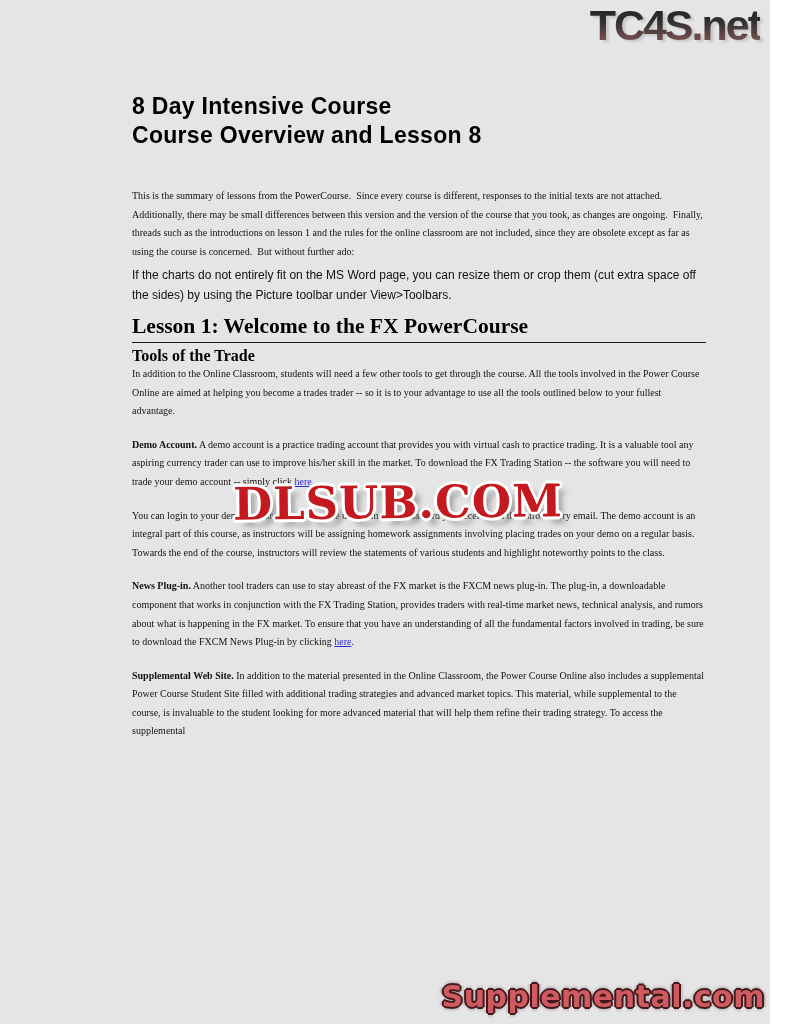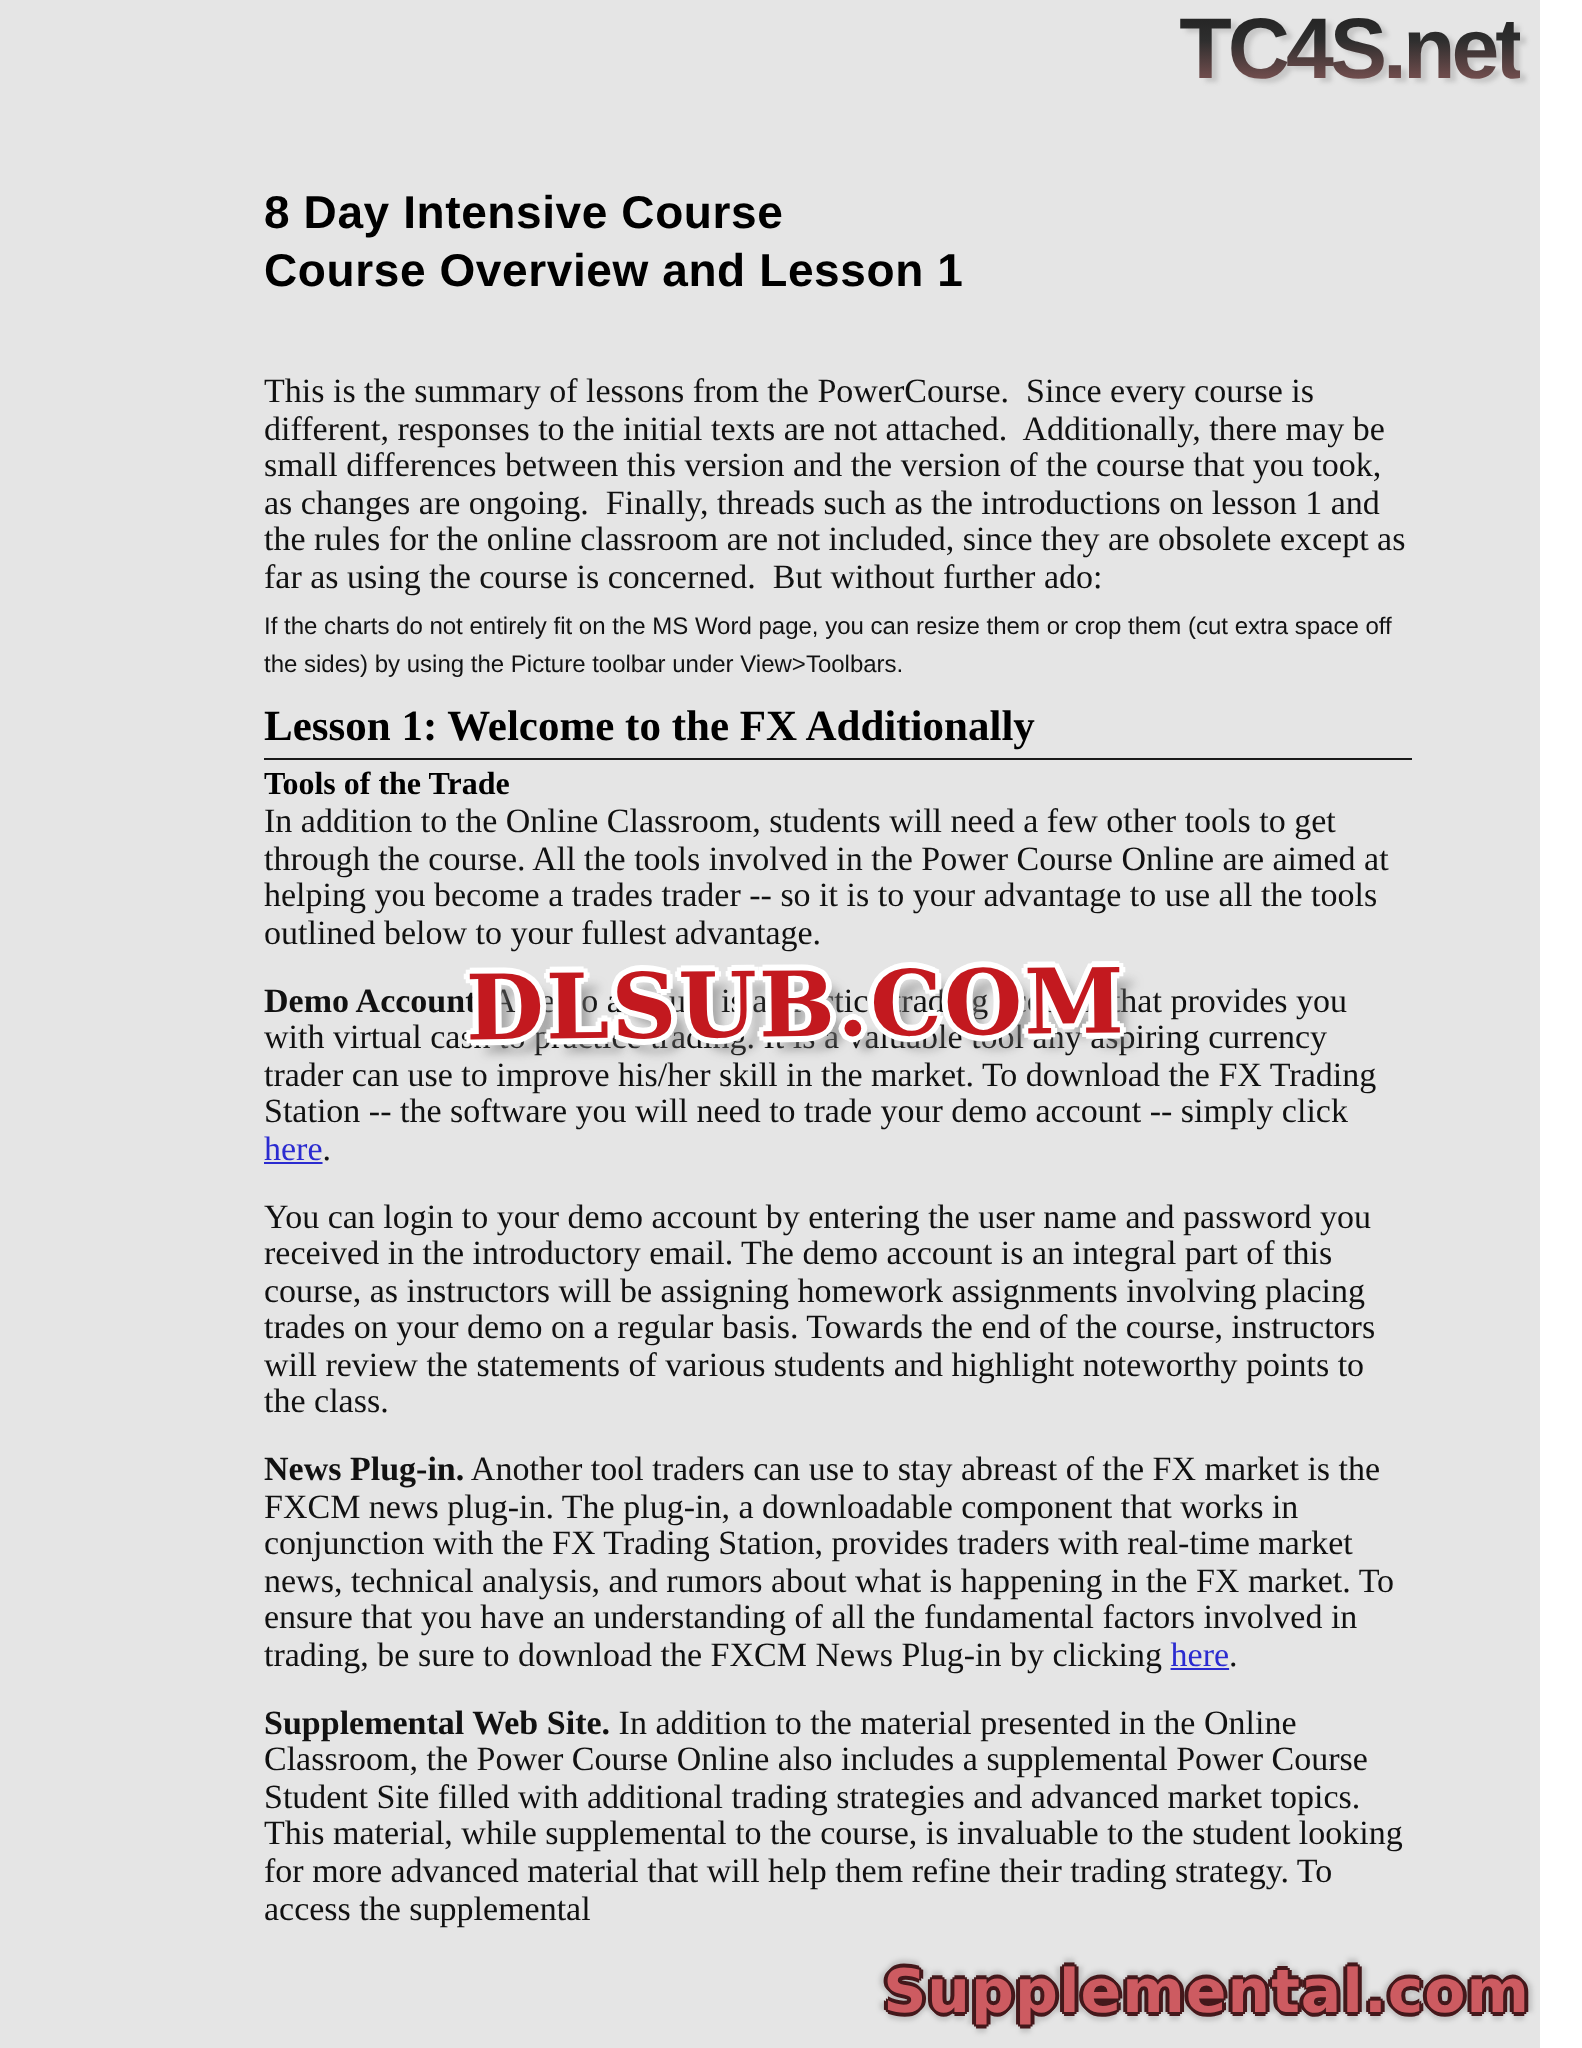--- a/index.html
+++ b/index.html
@@ -43,21 +43,21 @@
     font-family: "Liberation Sans", sans-serif;
     font-weight: bold;
     font-size: 23px;
     line-height: 29px;
     letter-spacing: 0.3px;
     color: #000000;
   }
 
   .p {
     margin: 0;
-    font-size: 17px;
+    font-size: 10px;
     line-height: 18.6px;
     white-space: pre-wrap;
   }
   .mt-first { margin-top: 37px; }
   .mt { margin-top: 15px; }
 
   .note {
     margin: 5px 0 0 0;
     font-family: "Liberation Sans", sans-serif;
     font-size: 12px;
@@ -131,28 +131,28 @@
 <body>
 
 <div class="page">
 
   <div class="tc4s-logo">TC4S.net</div>
 
   <div class="content">
 
     <div class="doc-title">
       <div>8 Day Intensive Course</div>
-      <div>Course Overview and Lesson 1</div>
+      <div>Course Overview and Lesson 8</div>
     </div>
 
     <p class="p mt-first">This is the summary of lessons from the PowerCourse.  Since every course is different, responses to the initial texts are not attached.  Additionally, there may be small differences between this version and the version of the course that you took, as changes are ongoing.  Finally, threads such as the introductions on lesson 1 and the rules for the online classroom are not included, since they are obsolete except as far as using the course is concerned.  But without further ado:</p>
 
     <p class="note">If the charts do not entirely fit on the MS Word page, you can resize them or crop them (cut extra space off the sides) by using the Picture toolbar under View&gt;Toolbars.</p>
 
-    <div class="lesson-heading">Lesson 1: Welcome to the FX Additionally</div>
+    <div class="lesson-heading">Lesson 1: Welcome to the FX PowerCourse</div>
 
     <div class="sub-heading">Tools of the Trade</div>
 
     <p class="p">In addition to the Online Classroom, students will need a few other tools to get through the course. All the tools involved in the Power Course Online are aimed at helping you become a trades trader -- so it is to your advantage to use all the tools outlined below to your fullest advantage.</p>
 
     <p class="p mt"><span class="lead">Demo Account.</span><span> A demo account is a practice trading account that provides you with virtual cash to practice trading. It is a valuable tool any aspiring currency trader can use to improve his/her skill in the market. To download the FX Trading Station -- the software you will need to trade your demo account -- simply click </span><span class="doc-link">here</span><span>.</span></p>
 
     <p class="p mt">You can login to your demo account by entering the user name and password you received in the introductory email. The demo account is an integral part of this course, as instructors will be assigning homework assignments involving placing trades on your demo on a regular basis. Towards the end of the course, instructors will review the statements of various students and highlight noteworthy points to the class.</p>
 
     <p class="p mt"><span class="lead">News Plug-in.</span><span> Another tool traders can use to stay abreast of the FX market is the FXCM news plug-in. The plug-in, a downloadable component that works in conjunction with the FX Trading Station, provides traders with real-time market news, technical analysis, and rumors about what is happening in the FX market. To ensure that you have an understanding of all the fundamental factors involved in trading, be sure to download the FXCM News Plug-in by clicking </span><span class="doc-link">here</span><span>.</span></p>

